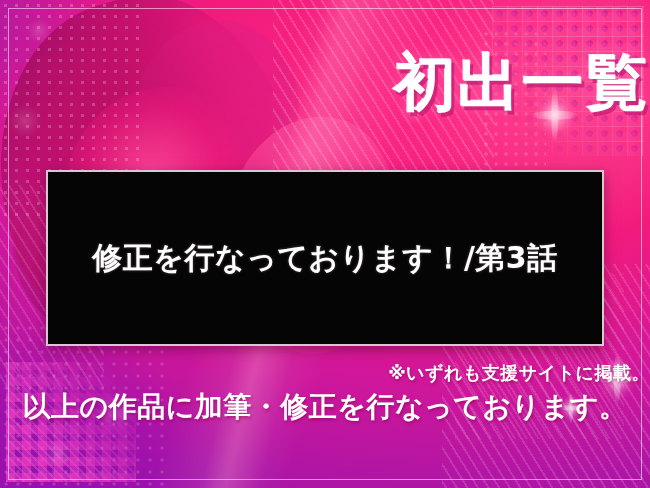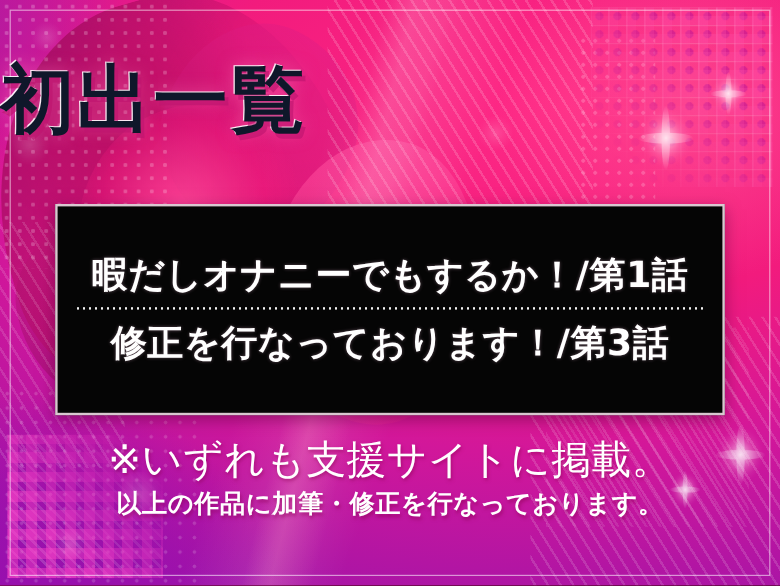--- a/index.html
+++ b/index.html
@@ -275,26 +275,26 @@
     border: 1px solid rgba(255,255,255,0.55);
     pointer-events: none;
   }
 
   
   .title {
     position: absolute;
     left: 0;
     right: 0;
     top: 52px;
-    text-align: left;
+    text-align: right;
     font-size: 62px;
     line-height: 1;
     font-weight: 900;
     letter-spacing: 2px;
-    color: #0f172a;
+    color: #ffffff;
     text-shadow:
       3px 4px 0 rgba(190,20,110,0.65),
       -1px -1px 0 rgba(255,255,255,0.9),
       0 0 14px rgba(255,120,185,0.55);
     white-space: nowrap;
   }
 
   
   .panel {
     position: absolute;
@@ -337,36 +337,36 @@
   
   .caption {
     position: absolute;
     left: 0;
     right: 0;
     top: 362px;
     text-align: center;
     color: #ffffff;
   }
   .caption .c1 {
-    font-size: 33px;
-    font-weight: 400;
+    font-size: 18px;
+    font-weight: 700;
     line-height: 1.25;
     letter-spacing: 0.5px;
     text-shadow: 1px 2px 3px rgba(140,0,80,0.55);
     white-space: nowrap;
+    text-align: right;
   }
   .caption .c2 {
-    font-size: 21px;
+    font-size: 28px;
     font-weight: 700;
     line-height: 1.25;
     letter-spacing: 0.5px;
     text-shadow: 1px 2px 3px rgba(140,0,80,0.55);
     white-space: nowrap;
     margin-top: 4px;
-    font-family: Liberation Serif, serif;
   }
 </style>
 </head>
 <body>
 
 <div id="stage">
 
   <div class="bg-base"></div>
   <div class="bg-purple-tl"></div>
   <div class="bg-pink-glow"></div>
@@ -406,24 +406,20 @@
   <div class="star" style="left:592px;top:60px;width:30px;height:36px;"></div>
   <div class="star" style="left:596px;top:354px;width:42px;height:50px;"></div>
   <div class="star" style="left:558px;top:392px;width:26px;height:32px;"></div>
 
   <div class="frame"></div>
 
   <div class="title">初出一覧</div>
 
   <div class="panel">
 
-    <div class="panel-row">
-      <span class="row-text">暇だしオナニーでもするか！/第1話</span>
-      <span class="row-sep"></span>
-    </div>
 
 
     <div class="panel-row">
       <span class="row-text">修正を行なっております！/第3話</span>
     </div>
 
   </div>
 
   <div class="caption">
     <div class="c1">※いずれも支援サイトに掲載。</div>

